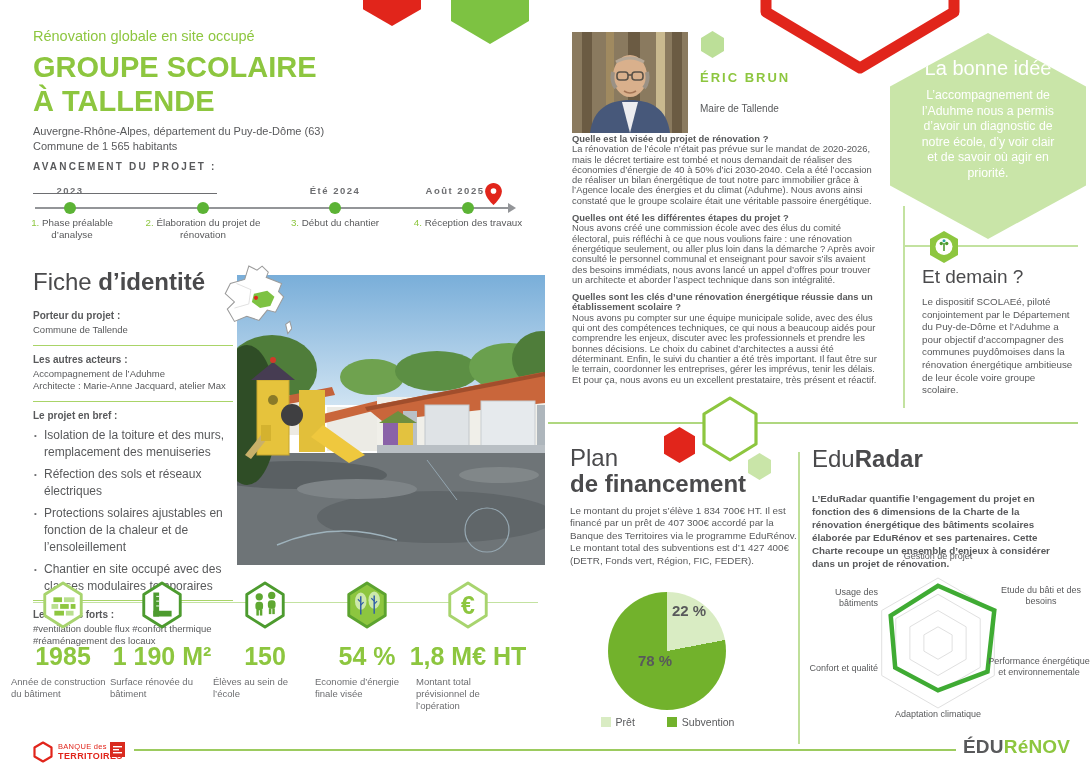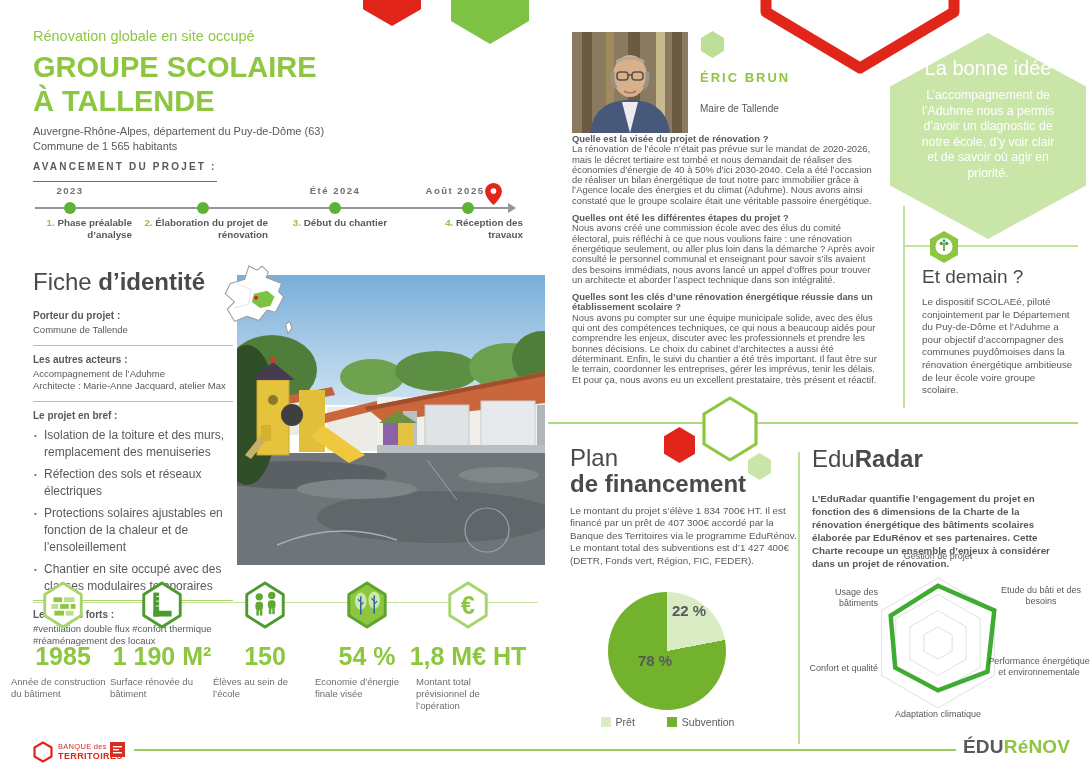--- a/index.html
+++ b/index.html
@@ -3,24 +3,24 @@
 <meta charset="utf-8">
 <style>
 *{margin:0;padding:0;box-sizing:border-box}
 body{font-family:"Liberation Sans",sans-serif;background:#fff}
 #page{position:relative;width:1090px;height:770px;background:#fff;overflow:hidden}
 .abs{position:absolute}
 .hex{clip-path:polygon(50% 0,100% 26%,100% 74%,50% 100%,0 74%,0 26%)}
 .kicker{font-size:14.5px;color:#8DC63F}
 .title{font-size:29px;font-weight:bold;color:#8DC63F;line-height:34px}
 .subtitle{font-size:11px;color:#58595B;line-height:15px}
-.tl-label{font-size:10px;font-weight:bold;color:#58595B;letter-spacing:2.2px;border-bottom:1px solid #6D6E71;padding-bottom:9px;display:inline-block}
+.tl-label{font-size:10px;font-weight:bold;color:#58595B;letter-spacing:2.2px;border-bottom:1px solid #6D6E71;padding-bottom:21px;display:inline-block}
 .tl-date{font-size:9.5px;font-weight:bold;color:#6D6E71;letter-spacing:1.5px;text-align:center}
 .tl-dot{width:12px;height:12px;border-radius:50%;background:#5CB335}
-.tl-step{font-size:9.8px;font-weight:bold;color:#58595B;line-height:11.5px;text-align:right}
+.tl-step{font-size:9.8px;font-weight:normal;color:#58595B;line-height:11.5px;text-align:center}
 .tl-num{color:#8DC63F}
 .h-big{font-size:24px;color:#4A4A4C;font-weight:400}
 .h-big b{font-weight:bold}
 .flabel{font-size:10px;font-weight:bold;color:#58595B;margin-bottom:3px}
 .fbody{font-size:9.5px;color:#58595B;line-height:12px}
 .divider{border-top:1.2px solid #A9D468;margin:9px 0 8px;width:200px}
 .fiche ul{list-style:none}
 .fiche li{font-size:12px;color:#58595B;line-height:17px;padding-left:11px;position:relative;margin-bottom:5px}
 .fiche li:before{content:"•";position:absolute;left:1px;top:0;color:#6D6E71;font-size:8px}
 .name{font-size:13px;font-weight:bold;color:#8DC63F;letter-spacing:2px}

